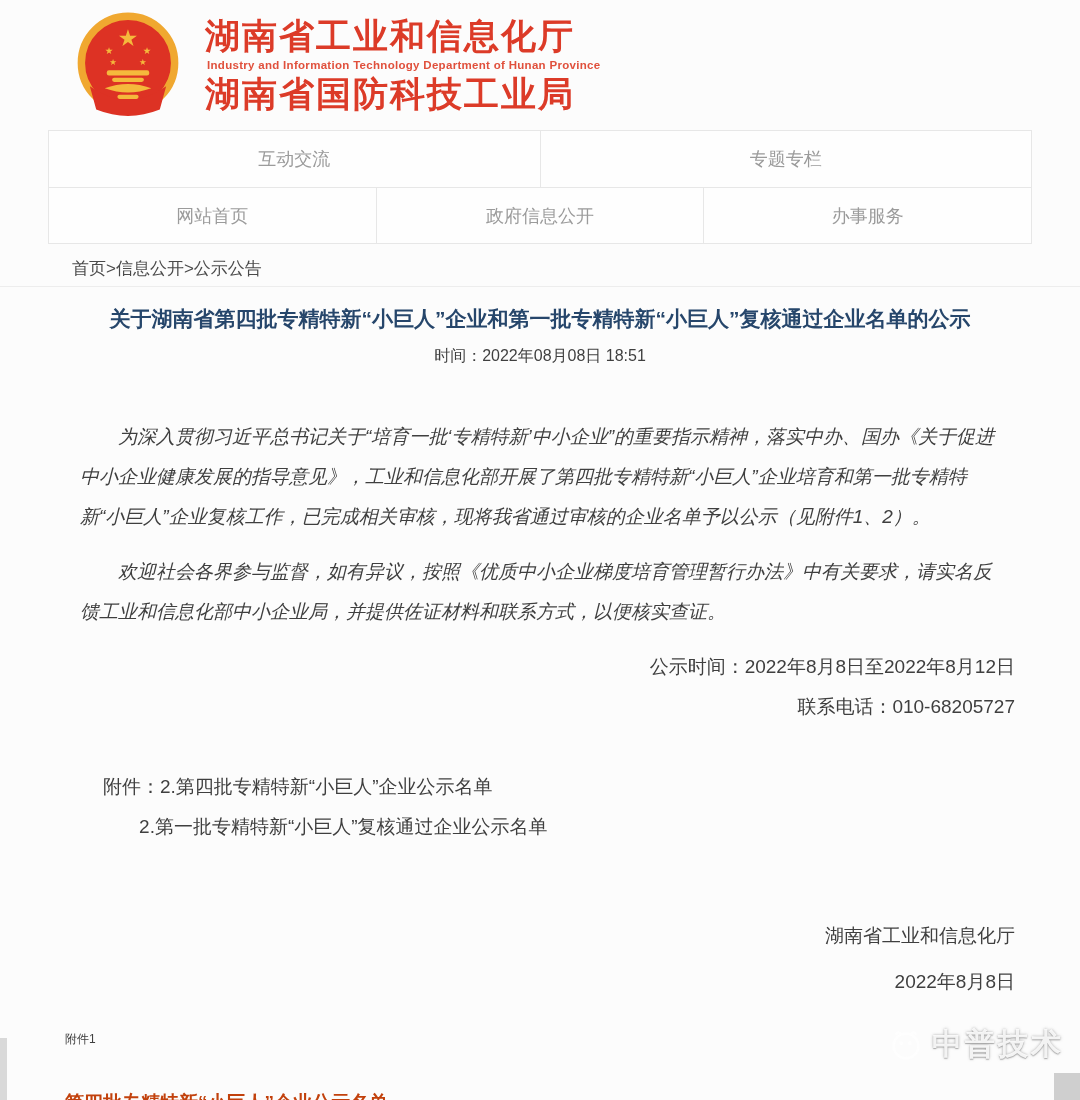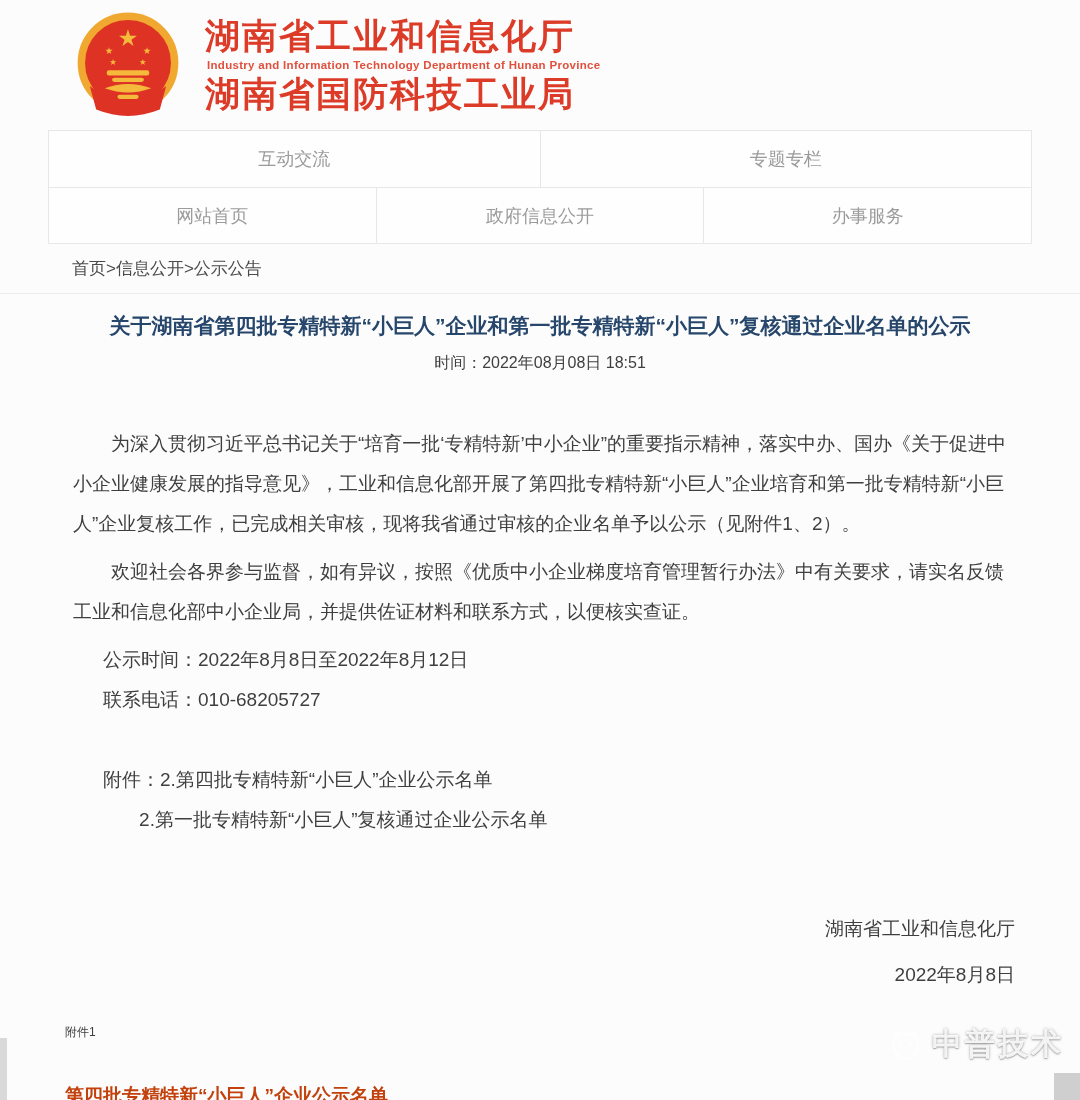--- a/index.html
+++ b/index.html
@@ -22,35 +22,35 @@
   .main-nav { margin:0 48px; border:1px solid #e7e7e7; background:#fefefe; }
   .nav-row { display:flex; height:56px; }
   .nav-row + .nav-row { border-top:1px solid #e7e7e7; }
   .nav-cell {
     flex:1; display:flex; align-items:center; justify-content:center;
     font-size:18px; color:#9b9b9b; cursor:pointer; border-left:1px solid #e7e7e7;
   }
   .nav-cell:first-child { border-left:none; }
 
   
-  .breadcrumb-bar { padding:13px 0 13px 72px; border-bottom:1px solid #ededed; }
+  .breadcrumb-bar { padding:13px 0 6px 72px; border-bottom:1px solid #ededed; }
   .breadcrumb { font-size:17px; color:#4a4a4a; cursor:pointer; }
 
   
   .article { padding:0 65px; }
   .article-title {
     text-align:center; font-size:21px; font-weight:bold; color:#26466b;
     margin-top:17px; line-height:30px;
   }
   .article-time { text-align:center; font-size:16px; color:#3f3f3f; margin-top:12px; }
 
   .body-text { font-size:19px; color:#3f3f3f; line-height:40px; }
-  .body-para { text-indent:2em; margin:8px; }
+  .body-para { text-indent:2em; margin:15px;font-style:italic; }
   .first-para { margin-top:50px; }
-  .info-line { text-indent:2em; margin:0; }
+  .info-line { text-indent:2em; margin:0;text-align:right; }
   .attach-line1 { text-indent:2em; margin-top:40px; }
   .attach-line2 { text-indent:3.9em; margin:0; }
 
   .signature { text-align:right; font-size:19px; color:#3f3f3f; line-height:46px; margin-top:66px; }
 
   .attach-label { font-size:12px; color:#3f3f3f; margin-top:14px; }
 
   .table-title { text-align:left; font-size:19px; font-weight:bold; color:#c2410c; margin-top:24px; }
 
   

